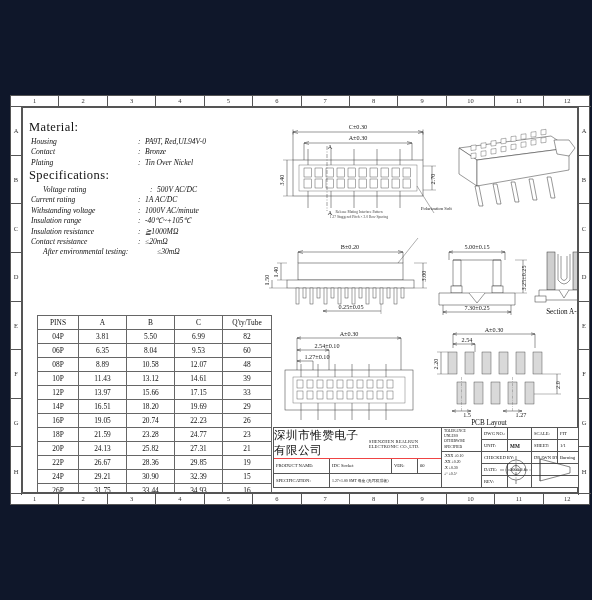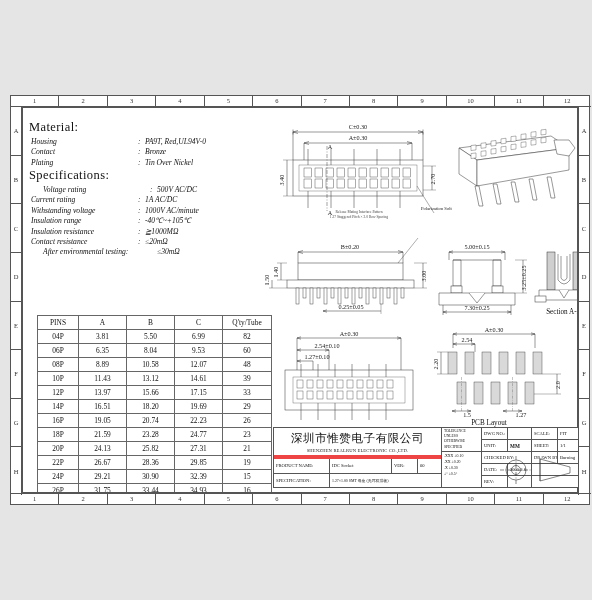--- a/index.html
+++ b/index.html
@@ -9,21 +9,21 @@
     height: 600px;
     background: #ffffff;
     font-family: "Liberation Serif", serif;
     overflow: hidden;
   }
 
   #page {
     position: relative;
     width: 592px;
     height: 600px;
-    background: #e5e5e5;
+    background: #0f172a;
   }
 
   
   .sheet {
     position: absolute;
     left: 10px;
     top: 95px;
     width: 580px;
     height: 410px;
     border: 1px solid #555;
@@ -154,24 +154,24 @@
   }
   .tb-left {
     width: 168px;
     border-right: 1px solid #555;
     box-sizing: border-box;
     display: flex;
     flex-direction: column;
   }
   .tb-company {
     height: 31px;
-    border-bottom: 4px solid #ef4444;
-    box-sizing: border-box;
-    display: flex;
-    flex-direction: column;
+    border-bottom: 1px solid #ef4444;
+    box-sizing: border-box;
+    display: flex;
+    flex-direction: row;
     align-items: center;
     justify-content: center;
   }
   .cn-name {
     font-size: 11.5px;
     letter-spacing: .6px;
     color: #111;
     font-family: "DejaVu Sans", sans-serif;
   }
   .en-name {

